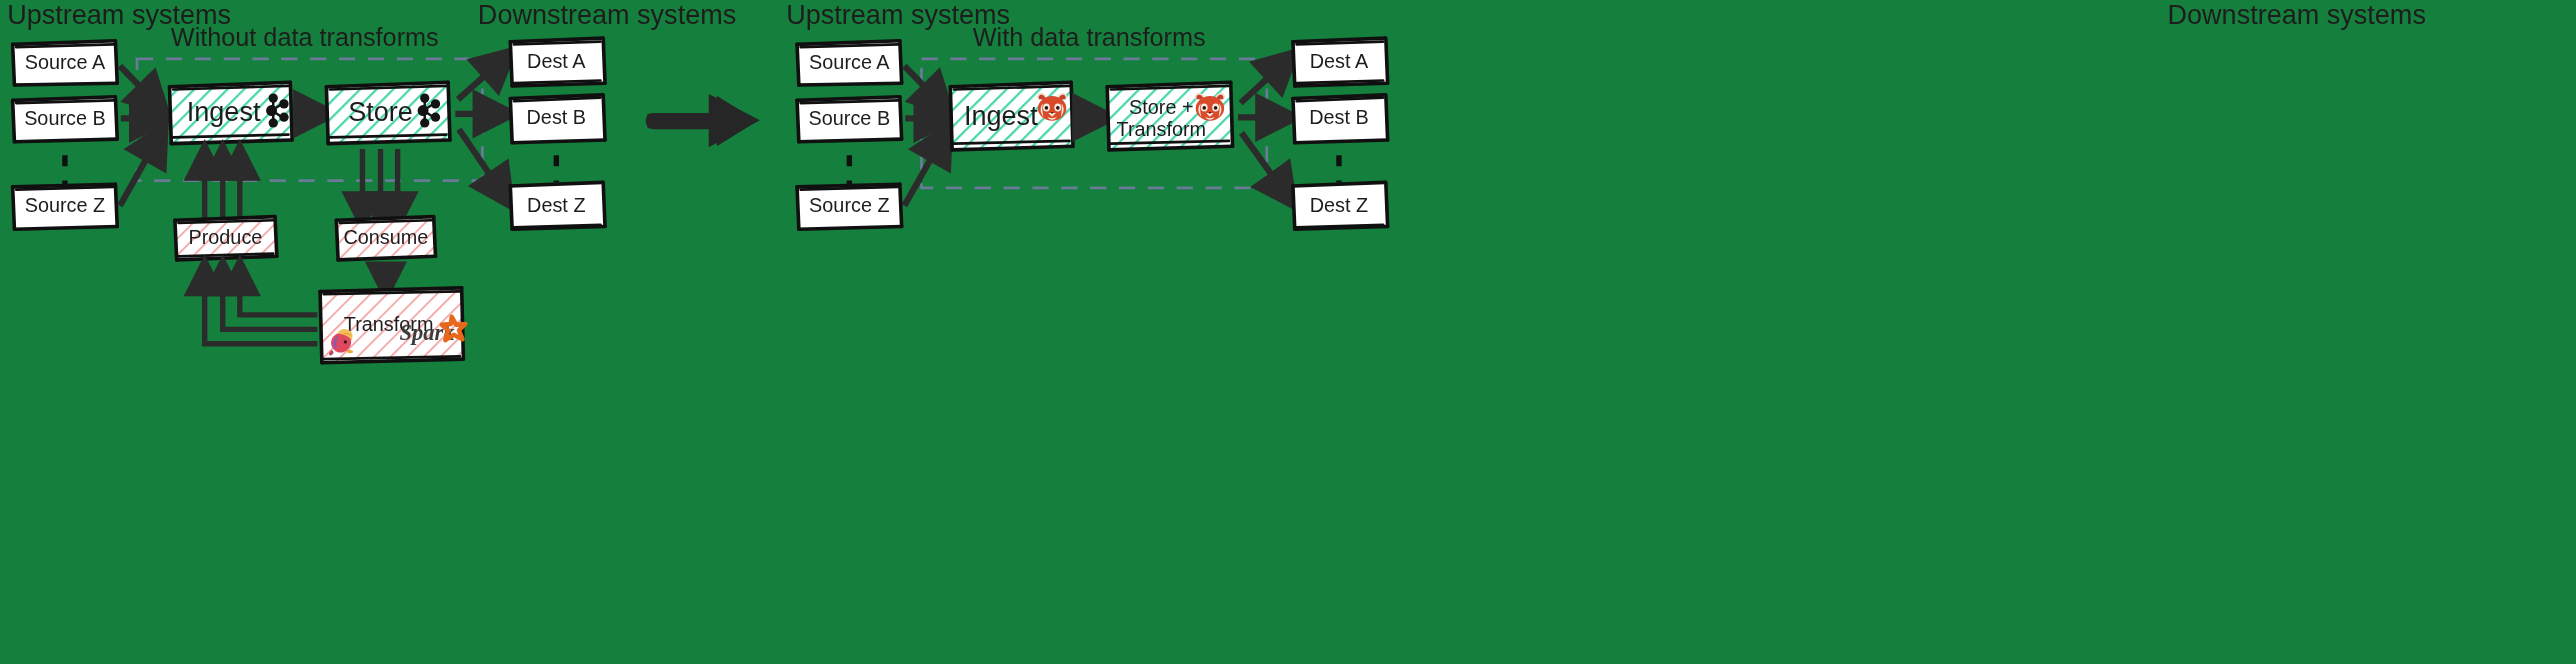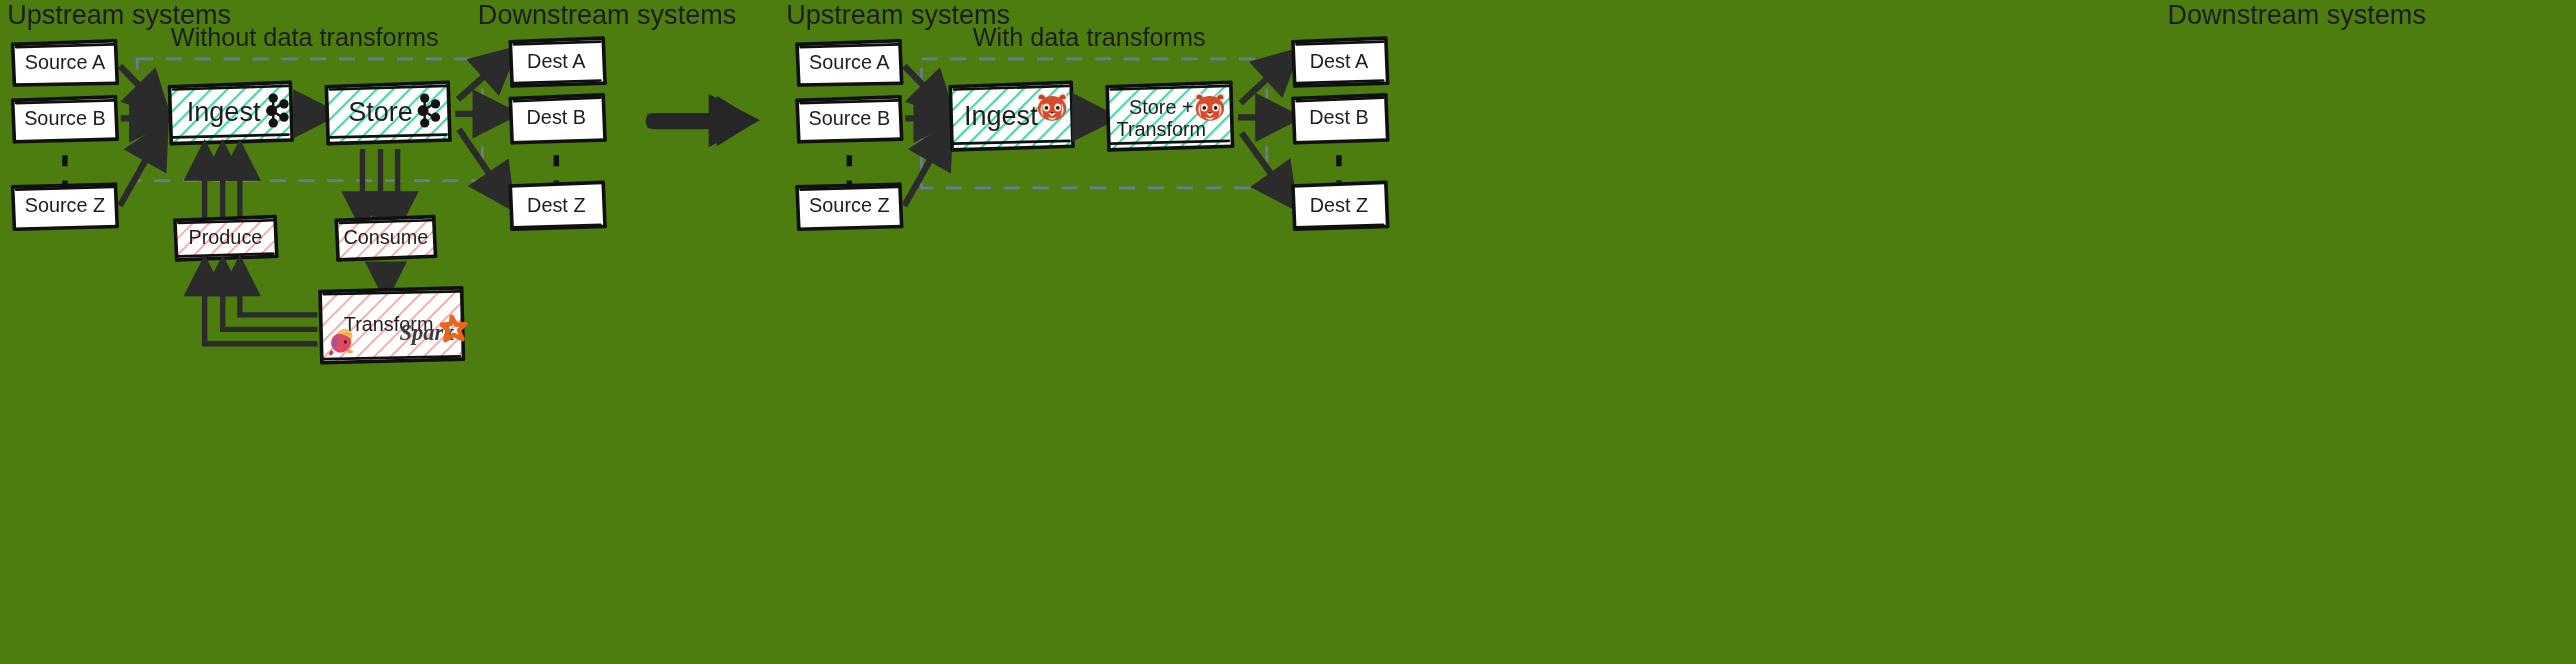--- a/index.html
+++ b/index.html
@@ -6,21 +6,21 @@
   html,body{margin:0;padding:0;background:#ffffff;}
   body{
     font-family:"Liberation Sans", sans-serif;
     color:#1a1a1a;
     -webkit-font-smoothing:antialiased;
   }
   #canvas{
     position:relative;
     width:2576px;
     height:665px;
-    background:#4d7c0f;
+    background:#15803d;
     overflow:hidden;
   }
   svg#scene{
     position:absolute;
     left:0; top:0;
     width:2576px;
     height:665px;
     display:block;
   }
   

